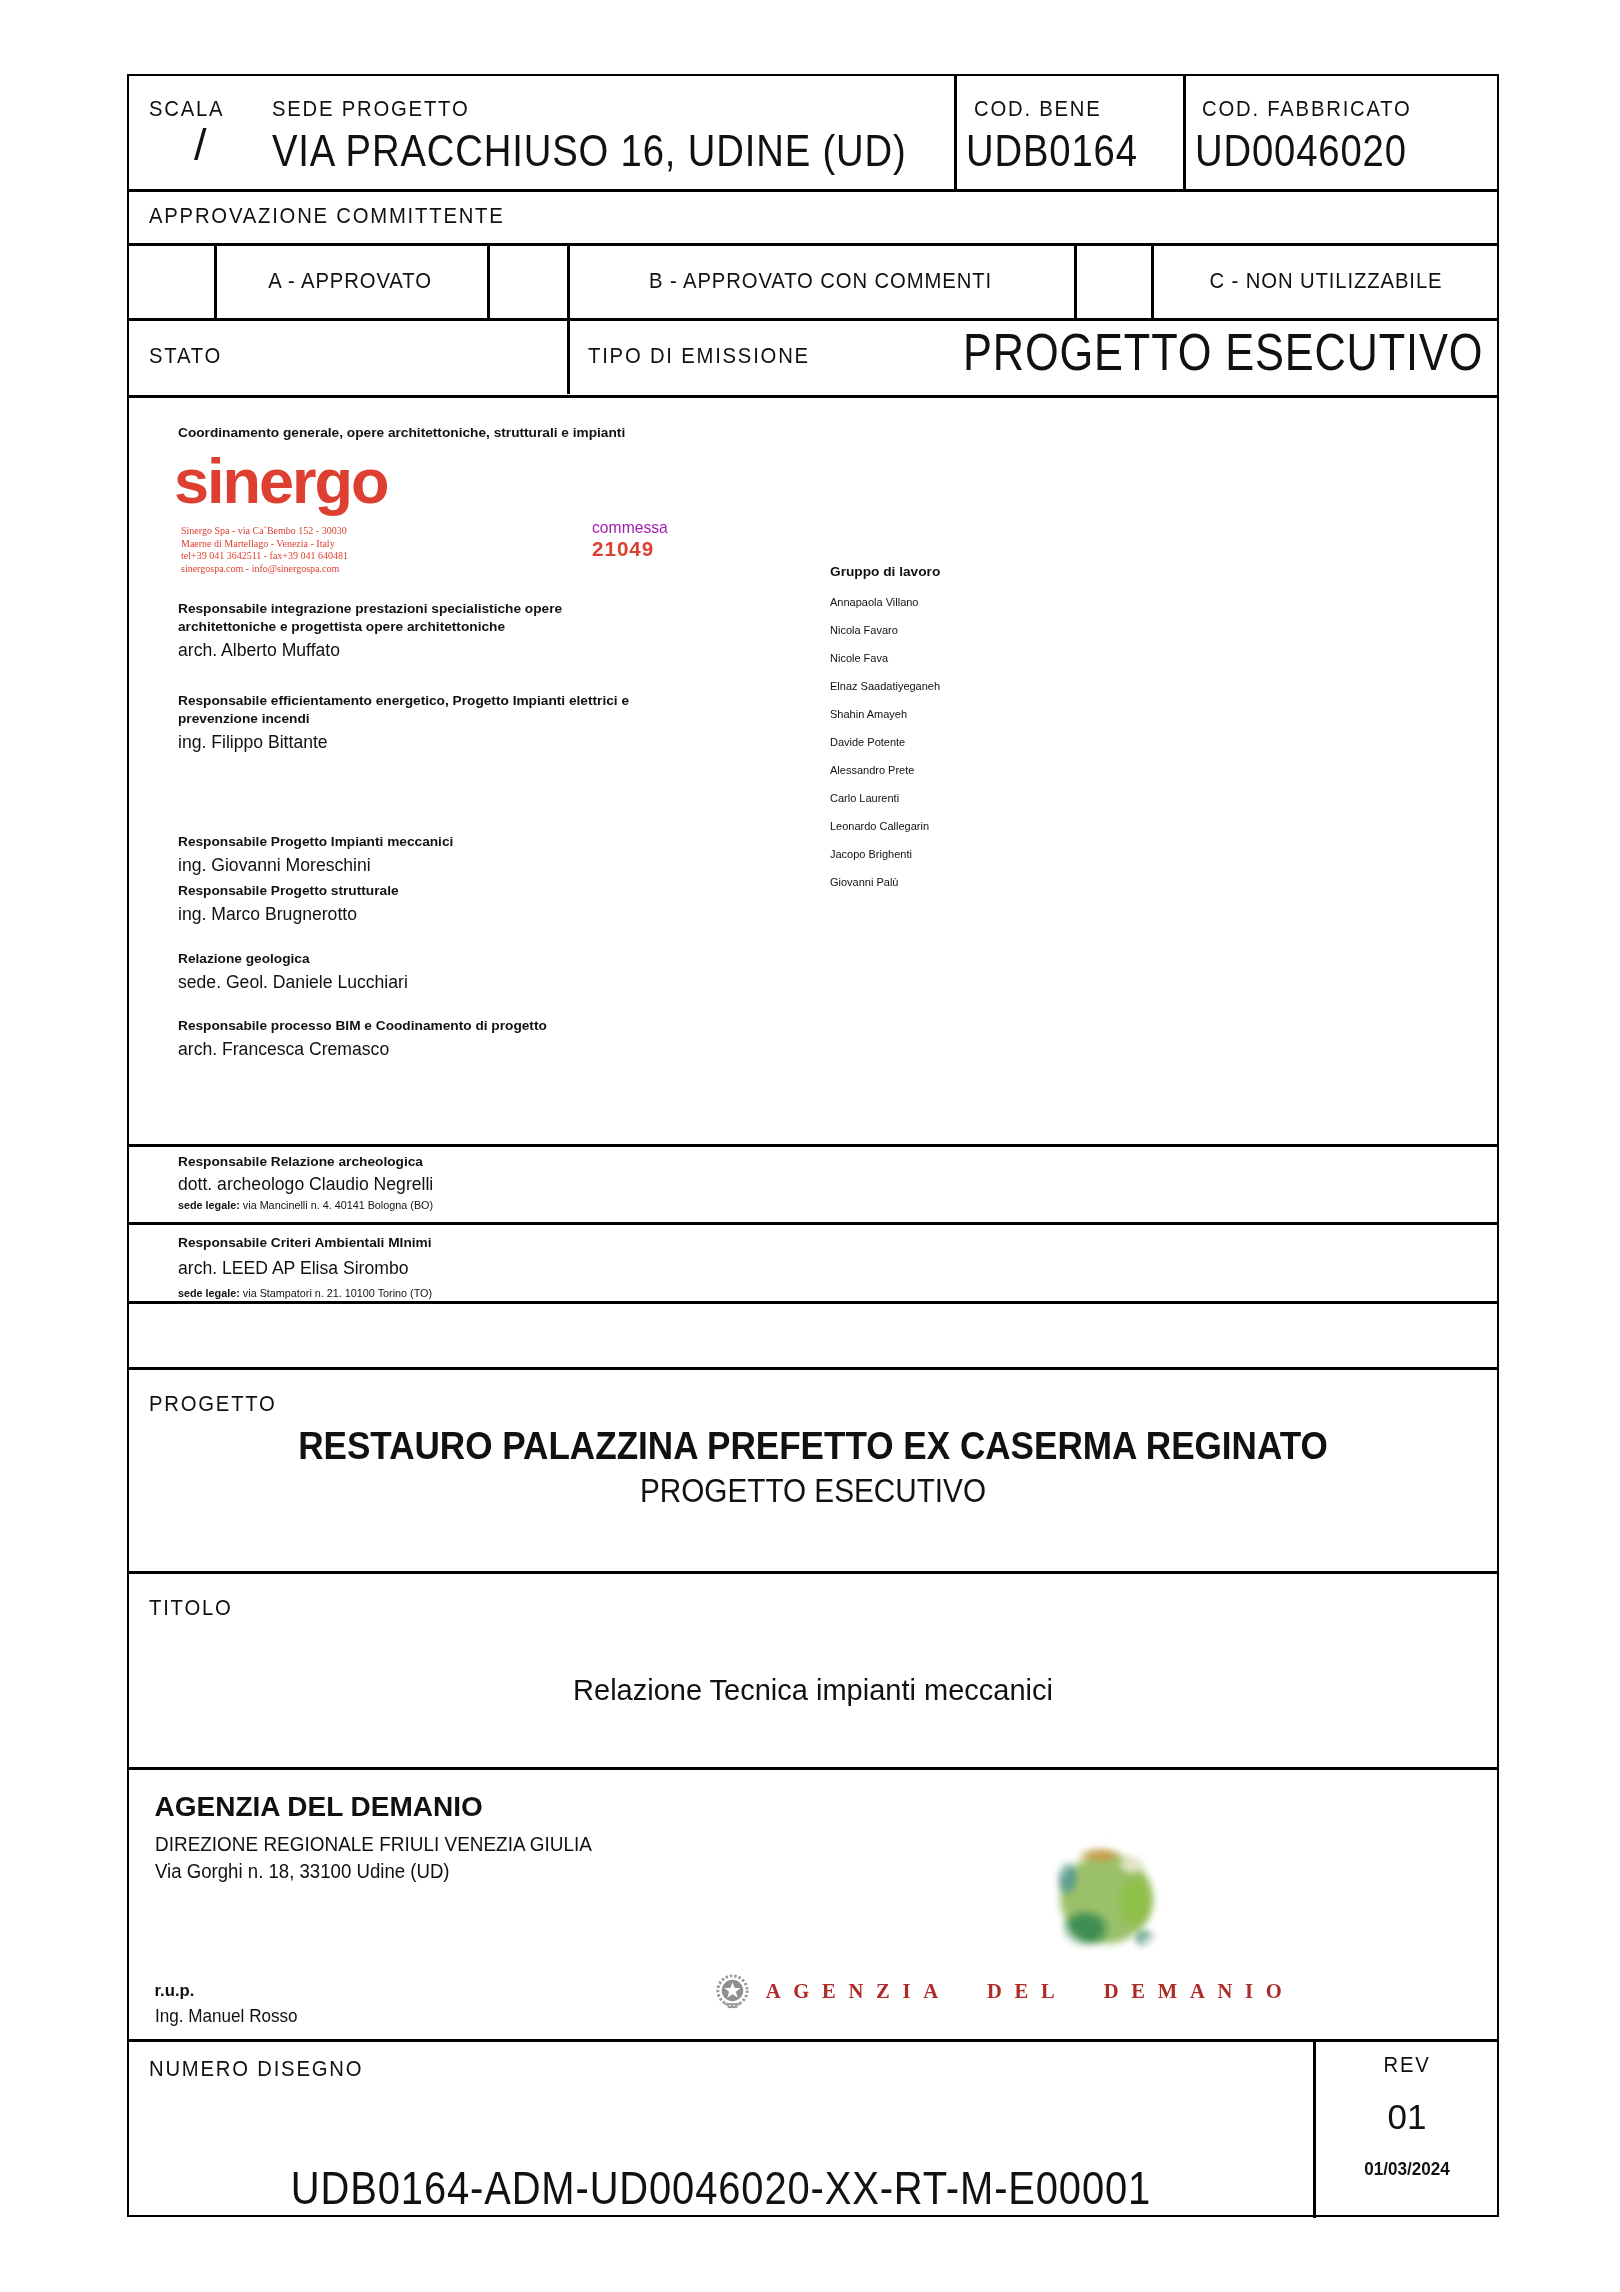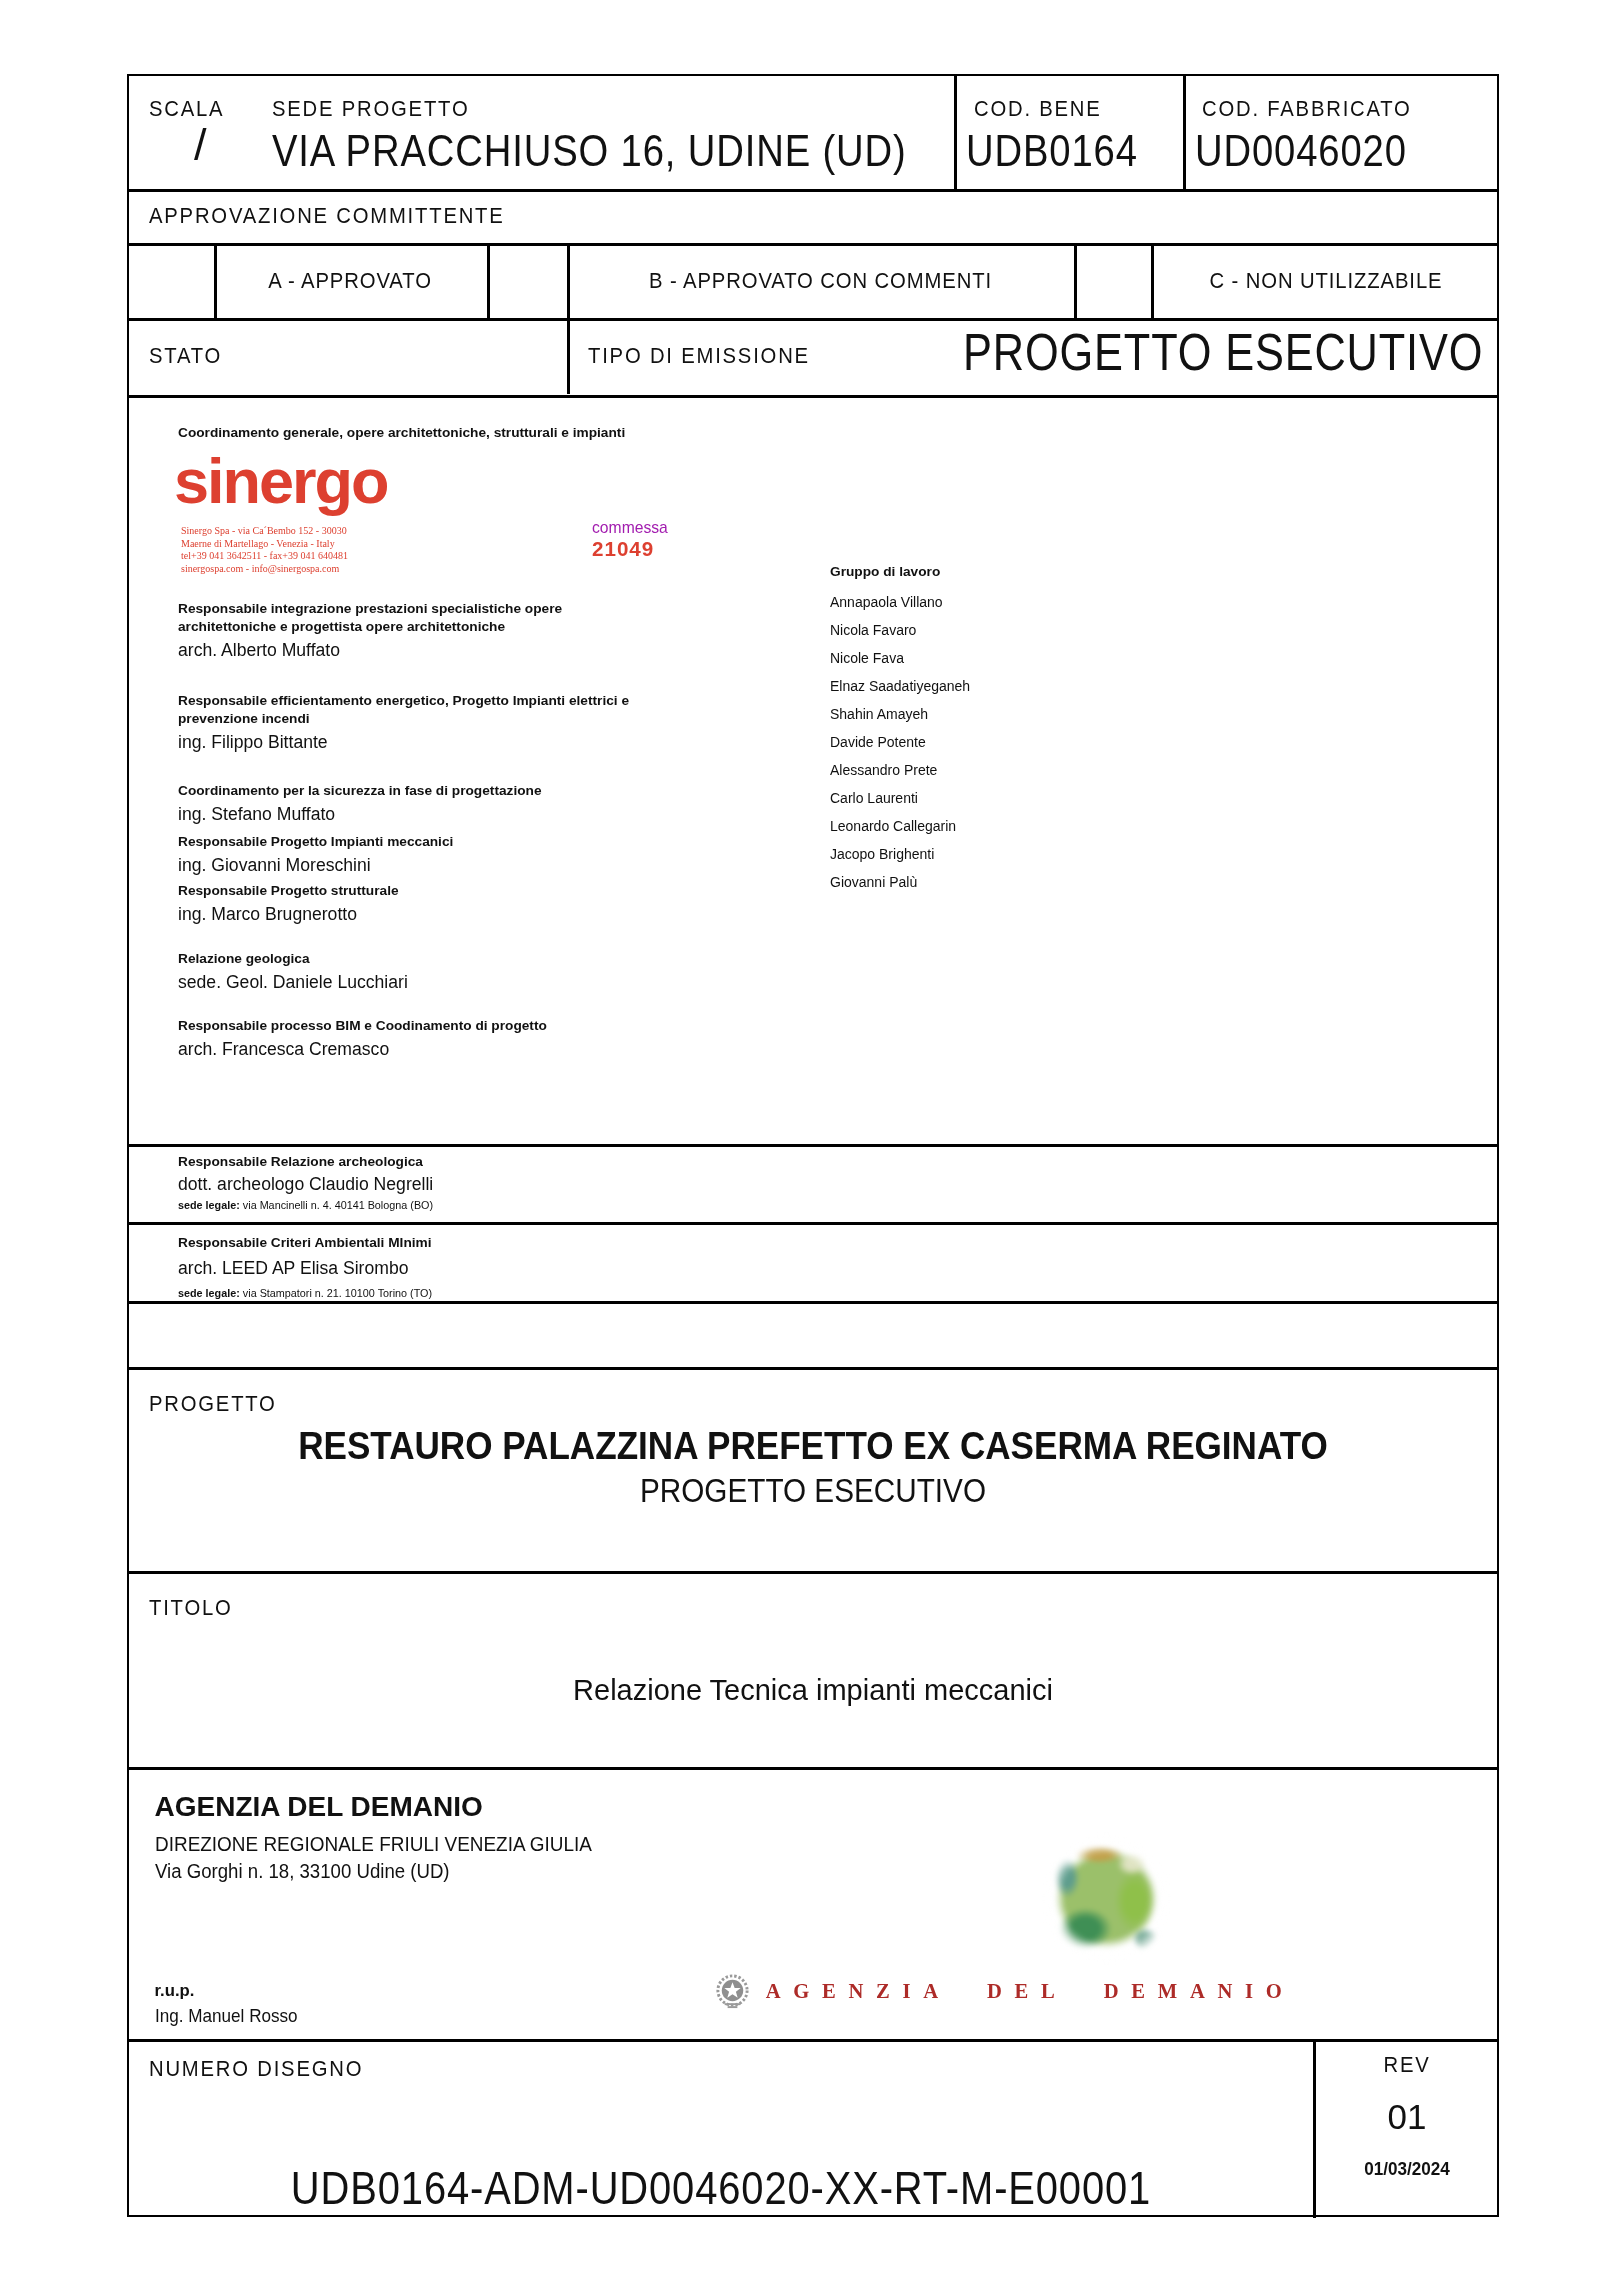--- a/index.html
+++ b/index.html
@@ -21,21 +21,21 @@
   .sin-heading{position:absolute;font-size:13.7px;font-weight:bold;white-space:nowrap;}
   .sin-logo{position:absolute;font-size:63px;font-weight:bold;letter-spacing:-2px;
        color:#dd4030;line-height:1;}
   .sin-addr{position:absolute;font-size:10px;line-height:12.7px;color:#dd4030;white-space:nowrap;font-family:Liberation Serif, serif;}
   .commessa-l{font-size:15.7px;color:#a21caf;}
   .commessa-v{font-size:20.6px;font-weight:bold;color:#dd4030;letter-spacing:1px;}
   .role{position:absolute;left:49px;width:470px;}
   .role-title{font-size:13.7px;font-weight:bold;line-height:17.6px;}
   .role-name{font-size:17.6px;margin-top:4.9px;}
   .g-title{font-size:13.7px;font-weight:bold;margin-bottom:8.8px;}
-  .g-member{font-size:14px;line-height:28px;}
+  .g-member{font-size:11px;line-height:28px;}
   .sede{position:absolute;font-size:10.8px;white-space:nowrap;}
   .sede b{font-weight:bold;}
   .wcircle{position:absolute;left:907px;top:1754px;width:141px;height:137px;border-radius:50%;
      filter:blur(2px);
      background:
       radial-gradient(closest-side at 45% 18%, #c2a14b 0 16%, rgba(0,0,0,0) 38%),
       radial-gradient(closest-side at 68% 25%, #dfe3c2 0 14%, rgba(0,0,0,0) 34%),
       radial-gradient(closest-side at 22% 35%, #5e9d8d 0 18%, rgba(0,0,0,0) 42%),
       radial-gradient(closest-side at 70% 52%, #8fc04a 0 24%, rgba(0,0,0,0) 48%),
       radial-gradient(closest-side at 35% 72%, #3f8f55 0 28%, rgba(0,0,0,0) 54%),
@@ -108,24 +108,20 @@
     <div class="abs commessa-v" style="left:463px;top:461px">21049</div>
 
     <div class="role" style="top:524px">
       <div class="role-title">Responsabile integrazione prestazioni specialistiche opere architettoniche e progettista opere architettoniche</div>
       <div class="role-name">arch. Alberto Muffato</div>
     </div>
     <div class="role" style="top:616px">
       <div class="role-title">Responsabile efficientamento energetico, Progetto Impianti elettrici e prevenzione incendi</div>
       <div class="role-name">ing. Filippo Bittante</div>
     </div>
-    <div class="role" style="top:706px">
-      <div class="role-title">Coordinamento per la sicurezza in fase di progettazione</div>
-      <div class="role-name">ing. Stefano Muffato</div>
-    </div>
     <div class="role" style="top:757px">
       <div class="role-title">Responsabile Progetto Impianti meccanici</div>
       <div class="role-name">ing. Giovanni Moreschini</div>
     </div>
     <div class="role" style="top:806px">
       <div class="role-title">Responsabile Progetto strutturale</div>
       <div class="role-name">ing. Marco Brugnerotto</div>
     </div>
     <div class="role" style="top:874px">
       <div class="role-title">Relazione geologica</div>

